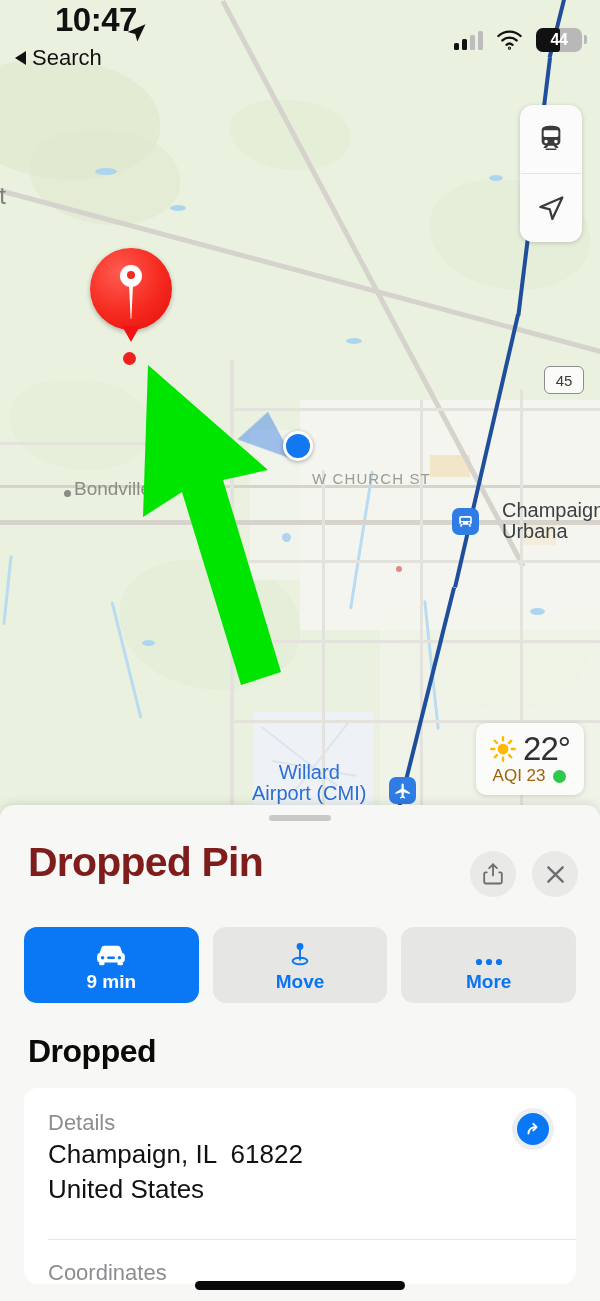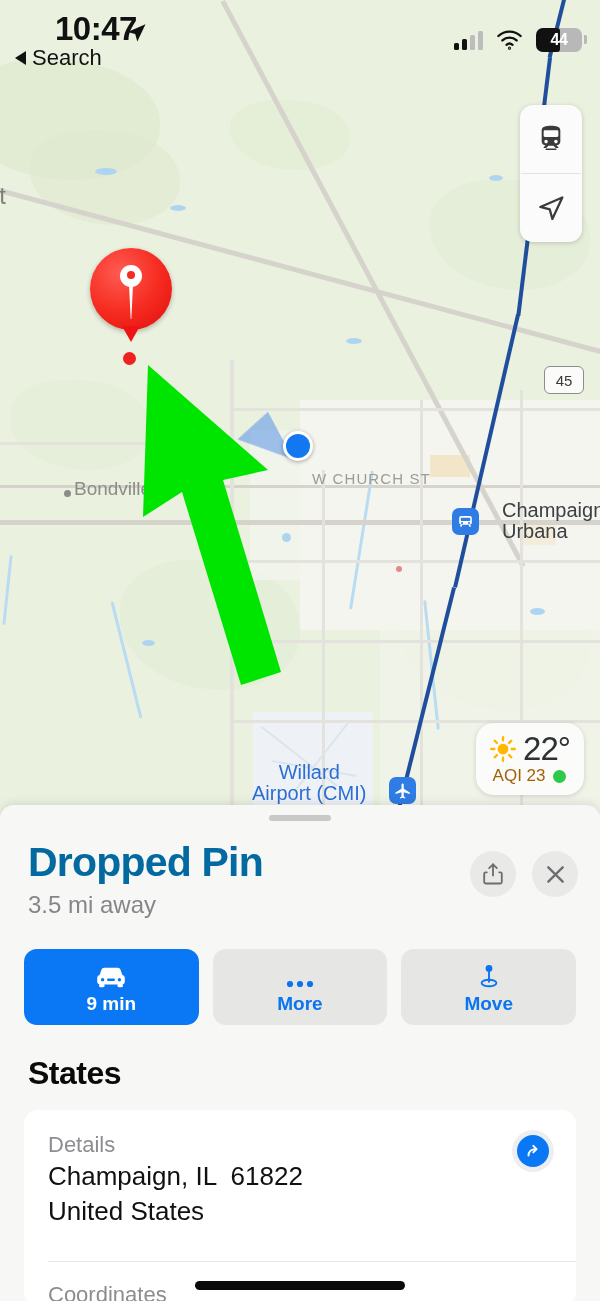--- a/index.html
+++ b/index.html
@@ -113,21 +113,21 @@
     box-shadow:0 1px 5px rgba(0,0,0,.18); overflow:hidden;
   }
   #map-controls .ctl {
     height:68px; display:flex; align-items:center; justify-content:center;
   }
   #map-controls .sep { height:1px; background:#e4e4e4; margin:0 1px; }
 
   
   #weather {
     position:absolute; right:16px; top:723px;
-    background:#fbfbfa; border-radius:18px; padding:7px 14px 9px 12px;
+    background:#fbfbfa; border-radius:10px; padding:7px 14px 9px 12px;
     box-shadow:0 1px 5px rgba(0,0,0,.16);
     display:flex; flex-direction:column; align-items:center;
   }
   #weather .row1 { display:flex; align-items:center; gap:5px; }
   #weather .temp { font-size:33px; color:#2e3236; letter-spacing:-1px; }
   #weather .row2 {
     display:flex; align-items:center; gap:7px; font-size:17px; color:#a16207;
     margin-top:-2px;
   }
   #weather .aqi-dot {
@@ -138,21 +138,21 @@
   #annotation-arrow {
     position:absolute; left:0; top:0; width:600px; height:820px;
     pointer-events:none;
   }
 
   
   #status-bar {
     position:absolute; left:0; top:0; width:600px; height:72px; z-index:40;
   }
   #status-time {
-    position:absolute; left:55px; top:10px;
+    position:absolute; left:55px; top:1px;
     font-size:33px; font-weight:bold; color:#111; letter-spacing:-0.5px;
   }
   #status-loc-arrow { position:absolute; left:124px; top:21px; }
   #back-search {
     position:absolute; left:14px; top:45px;
     font-size:22px; color:#111; display:flex; align-items:center; gap:4px;
   }
   #status-right {
     position:absolute; right:18px; top:28px;
     display:flex; align-items:center; gap:13px;
@@ -185,21 +185,21 @@
   }
   #grabber {
     width:62px; height:6px; border-radius:3px; background:#c9c9c7;
     margin:10px auto 0;
   }
   #sheet-head {
     display:flex; align-items:flex-start; justify-content:space-between;
     padding:20px 22px 0 28px;
   }
   #place-title {
-    font-size:41px; font-weight:bold; color:#0369a1; letter-spacing:-0.8px;
+    font-size:41px; font-weight:bold; color:#7f1d1d; letter-spacing:-0.8px;
     line-height:1.05;
   }
   #place-distance {
     font-size:24px; color:#86868a; margin-top:7px;
   }
   .head-actions { display:flex; gap:16px; padding-top:10px; }
   .round-btn {
     width:46px; height:46px; border-radius:50%; background:#e9e9e7;
     display:flex; align-items:center; justify-content:center; border:none;
     cursor:pointer;
@@ -423,21 +423,20 @@
     </span>
   </div>
 </div>
 
 <div id="sheet">
   <div id="grabber"></div>
 
   <div id="sheet-head">
     <div>
       <div id="place-title">Dropped Pin</div>
-      <div id="place-distance">3.5 mi away</div>
     </div>
     <div class="head-actions">
       <button class="round-btn">
         <svg width="22" height="24" viewBox="0 0 24 26" fill="none" stroke="#6d6d70" stroke-width="2" stroke-linecap="round" stroke-linejoin="round">
           <path d="M12 2.5v12"></path>
           <path d="M7.8 6.6 12 2.4l4.2 4.2"></path>
           <path d="M5.2 11.2H4a1.6 1.6 0 0 0-1.6 1.6v9a1.6 1.6 0 0 0 1.6 1.6h16a1.6 1.6 0 0 0 1.6-1.6v-9a1.6 1.6 0 0 0-1.6-1.6h-1.2"></path>
         </svg>
       </button>
       <button class="round-btn">
@@ -458,41 +457,41 @@
           <rect x="23.4" y="20" width="5.6" height="3.2" rx="1.4"></rect>
           <circle cx="8.6" cy="15.8" r="1.7" fill="#0a78f5"></circle>
           <circle cx="25.4" cy="15.8" r="1.7" fill="#0a78f5"></circle>
           <rect x="13" y="14.6" width="8" height="2.4" rx="1.2" fill="#0a78f5"></rect>
         </svg>
       </span>
       <span>9 min</span>
     </button>
     <button class="action-btn">
       <span class="ic">
+        <svg width="26" height="28" viewBox="0 0 26 28" fill="none" stroke="#0b74f0" stroke-width="1.9">
+          <circle cx="13" cy="6.4" r="3.4" fill="#0b74f0" stroke="none"></circle>
+          <path d="M13 9.6v10.2" stroke-linecap="round"></path>
+          <ellipse cx="13" cy="21" rx="7.4" ry="3.2"></ellipse>
+        </svg>
+      </span>
+      <span>Move</span>
+    </button>
+    <button class="action-btn">
+      <span class="ic">
         <svg width="34" height="12" viewBox="0 0 34 12" fill="#0b74f0">
           <circle cx="7" cy="6" r="3.1"></circle>
           <circle cx="17" cy="6" r="3.1"></circle>
           <circle cx="27" cy="6" r="3.1"></circle>
         </svg>
       </span>
       <span>More</span>
     </button>
-    <button class="action-btn">
-      <span class="ic">
-        <svg width="26" height="28" viewBox="0 0 26 28" fill="none" stroke="#0b74f0" stroke-width="1.9">
-          <circle cx="13" cy="6.4" r="3.4" fill="#0b74f0" stroke="none"></circle>
-          <path d="M13 9.6v10.2" stroke-linecap="round"></path>
-          <ellipse cx="13" cy="21" rx="7.4" ry="3.2"></ellipse>
-        </svg>
-      </span>
-      <span>Move</span>
-    </button>
-  </div>
-
-  <div id="details-title">States</div>
+  </div>
+
+  <div id="details-title">Dropped</div>
 
   <div id="details-card">
     <div id="addr-label">Details</div>
     <div class="addr-line">Champaign, IL  61822</div>
     <div class="addr-line">United States</div>
     <button id="directions-btn">
       <span class="inner">
         <svg width="18" height="18" viewBox="0 0 24 24" fill="none" stroke="#fff" stroke-width="2.6" stroke-linecap="round" stroke-linejoin="round">
           <path d="M6 18c0-5 3.5-8.5 9.5-8.5"></path>
           <path d="M12.4 5.2 16.8 9.5 12.4 13.8"></path>

